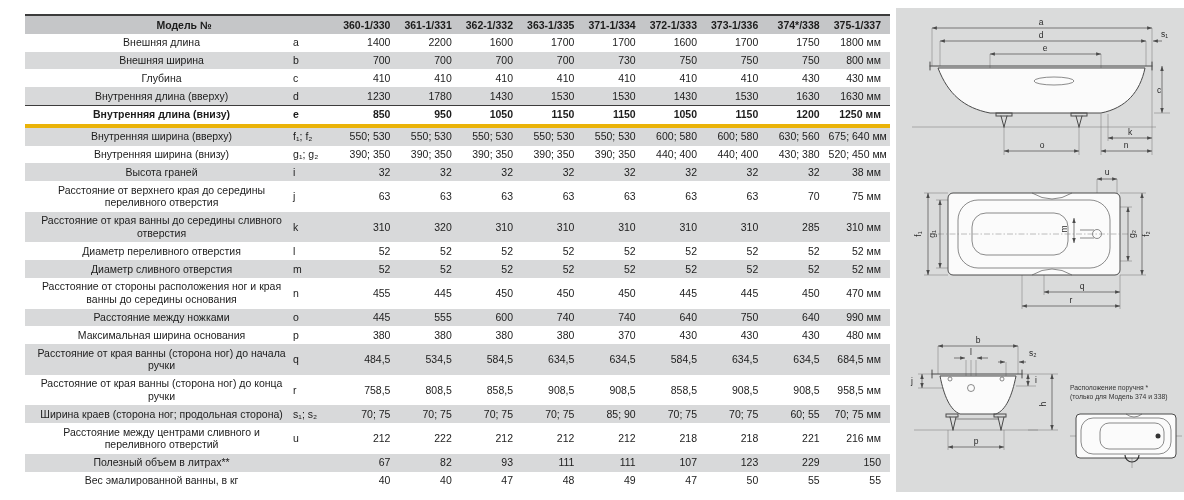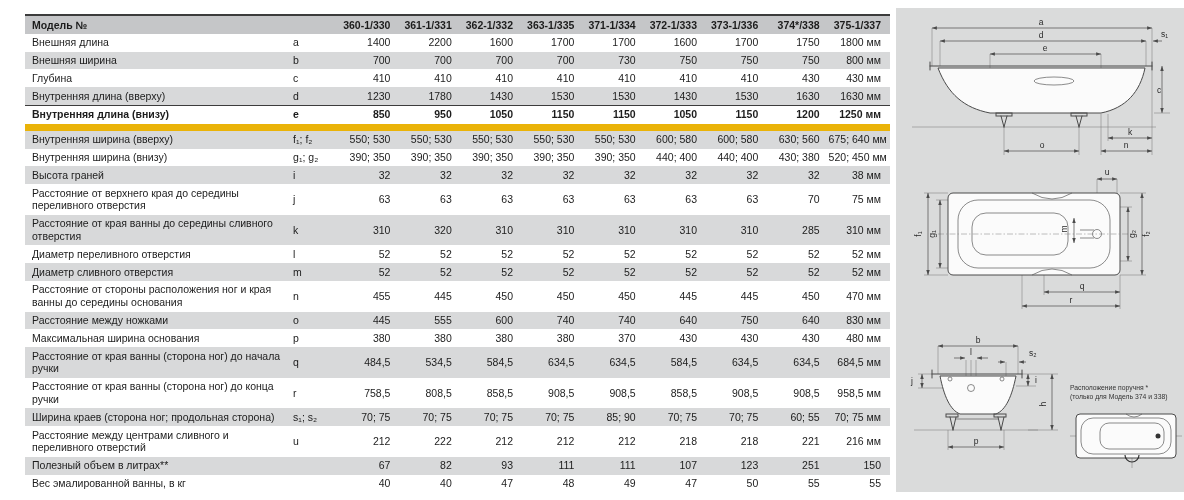--- a/index.html
+++ b/index.html
@@ -10,26 +10,26 @@
     position:relative; overflow:hidden;
     color:#1c1c1c;
   }
   
   .spec-table {
     position:absolute; left:25px; top:14px; width:865px;
     border-collapse:collapse; table-layout:fixed;
     font-size:10.5px;
   }
   th,td { vertical-align:middle; line-height:1.22; }
-  .c-label { text-align:left; padding:2.5px 2px 2.5px 7px; }
+  .c-label { text-align:center; padding:2.5px 2px 2.5px 7px; }
   .c-dim   { text-align:left; padding:2.5px 0; }
   .c-val   { text-align:right; padding:2.5px 9px 2.5px 0; white-space:nowrap; }
   thead th { background:var(--header-bg,#c5c6c8); font-weight:bold; border-top:2px solid #3c3c3c; }
   tbody tr:nth-child(even) { background:var(--stripe-bg,#d8d9da); }
-  tbody tr.bold-row { font-weight:bold; border-top:1px solid #3c3c3c; border-bottom:7px solid #eab308; }
+  tbody tr.bold-row { font-weight:bold; border-top:1px solid #3c3c3c; border-bottom:4px solid #eab308; }
   
   .panel {
     position:absolute; left:896px; top:8px; width:288px; height:484px;
     background:var(--panel-bg,#dadbdb);
   }
   .diagram { position:absolute; }
   .ext   { stroke:#7c7c7c; stroke-width:0.55; fill:none; }
   .cline { stroke:#8a8a8a; stroke-width:0.55; stroke-dasharray:6 2 1.5 2; fill:none; }
   .dim   { stroke:#4a4a4a; stroke-width:0.7; fill:none; marker-start:url(#ah); marker-end:url(#ah); }
   .dima  { stroke:#4a4a4a; stroke-width:0.7; fill:none; marker-end:url(#ah); }
@@ -255,21 +255,21 @@
     <td class="c-label">Расстояние между ножками</td>
     <td class="c-dim">o</td>
   <td class="c-val">445</td>
         <td class="c-val">555</td>
         <td class="c-val">600</td>
         <td class="c-val">740</td>
         <td class="c-val">740</td>
         <td class="c-val">640</td>
         <td class="c-val">750</td>
         <td class="c-val">640</td>
-        <td class="c-val">830 мм</td>
+        <td class="c-val">990 мм</td>
       </tr>
       <tr>
     <td class="c-label">Максимальная ширина основания</td>
     <td class="c-dim">p</td>
   <td class="c-val">380</td>
         <td class="c-val">380</td>
         <td class="c-val">380</td>
         <td class="c-val">380</td>
         <td class="c-val">370</td>
         <td class="c-val">430</td>
@@ -332,21 +332,21 @@
       <tr>
     <td class="c-label">Полезный объем в литрах**</td>
     <td class="c-dim"></td>
   <td class="c-val">67</td>
         <td class="c-val">82</td>
         <td class="c-val">93</td>
         <td class="c-val">111</td>
         <td class="c-val">111</td>
         <td class="c-val">107</td>
         <td class="c-val">123</td>
-        <td class="c-val">251</td>
+        <td class="c-val">229</td>
         <td class="c-val">150</td>
       </tr>
       <tr>
     <td class="c-label">Вес эмалированной ванны, в кг</td>
     <td class="c-dim"></td>
   <td class="c-val">40</td>
         <td class="c-val">40</td>
         <td class="c-val">47</td>
         <td class="c-val">48</td>
         <td class="c-val">49</td>

